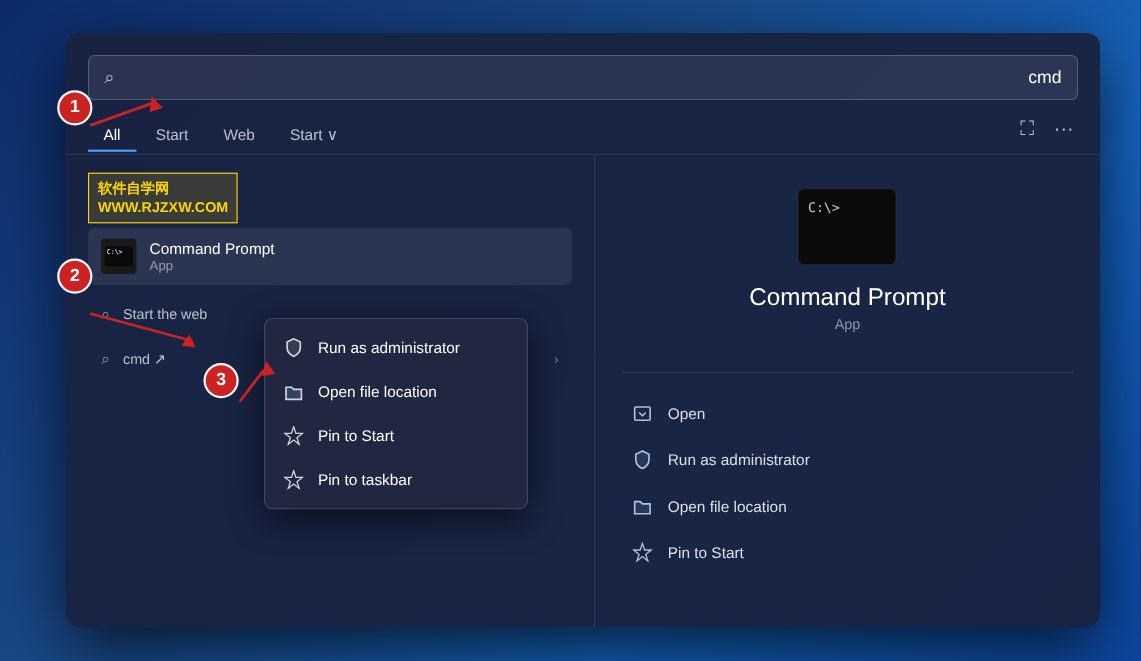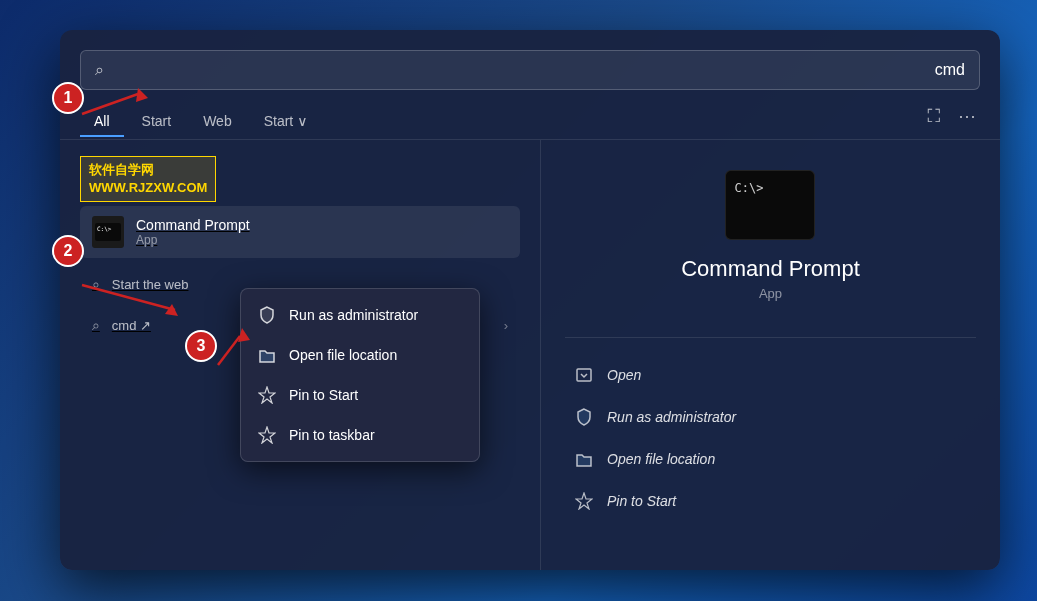--- a/index.html
+++ b/index.html
@@ -105,21 +105,20 @@
     .content-area {
       display: flex;
       height: calc(100% - 100px);
     }
 
     
     .left-panel {
       width: 480px;
       padding: 16px 20px;
       position: relative;
-      text-decoration: underline;
     }
 
     
     .watermark {
       position: absolute;
       top: 16px;
       left: 20px;
       background: rgba(255,200,0,0.15);
       color: #ffd700;
       font-size: 13px;
@@ -296,21 +295,20 @@
 
     .divider {
       width: 100%;
       height: 1px;
       background: rgba(255,255,255,0.1);
       margin: 16px 0;
     }
 
     .action-list {
       width: 100%;
-      font-style: italic;
     }
     .action-item {
       display: flex;
       align-items: center;
       gap: 12px;
       padding: 10px 8px;
       cursor: pointer;
       border-radius: 4px;
       color: rgba(255,255,255,0.85);
       font-size: 14px;

